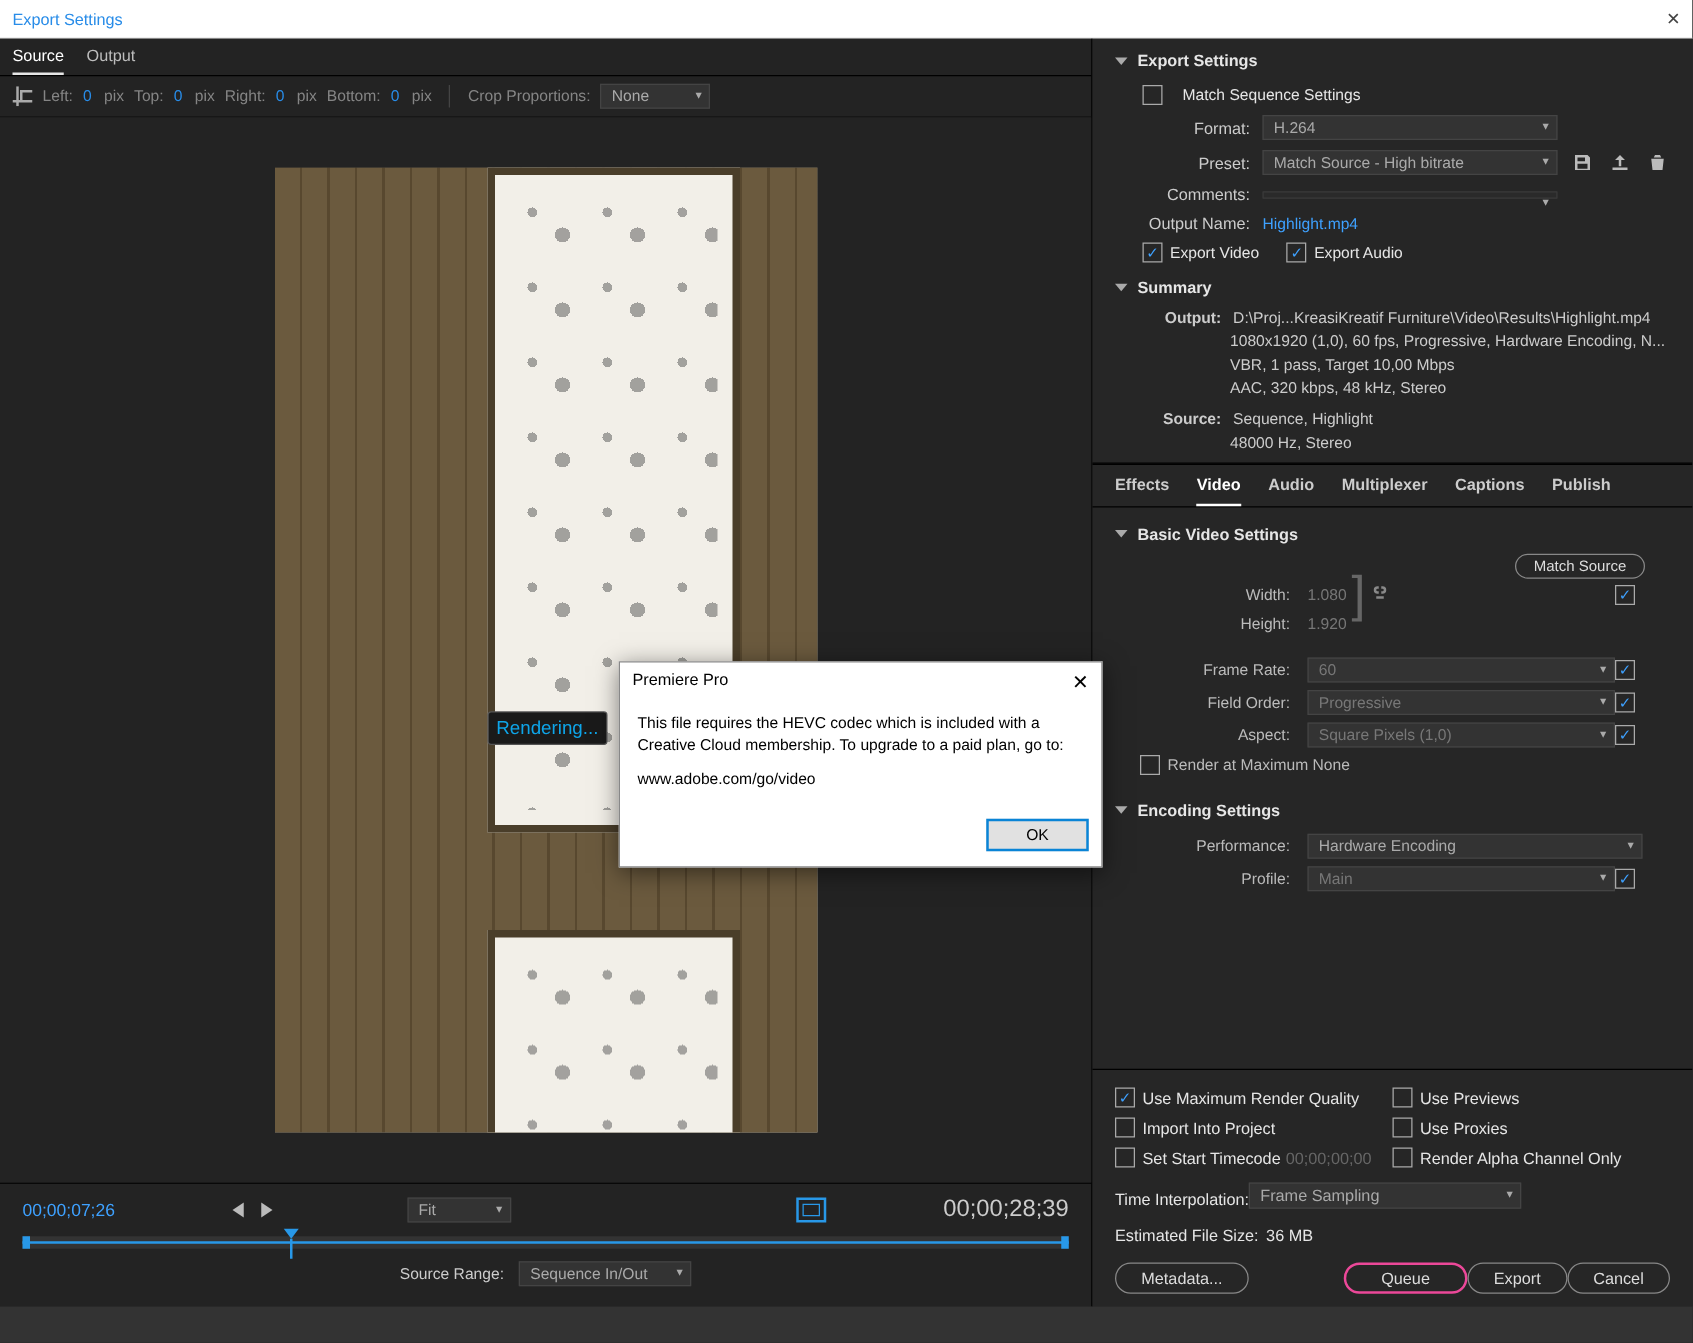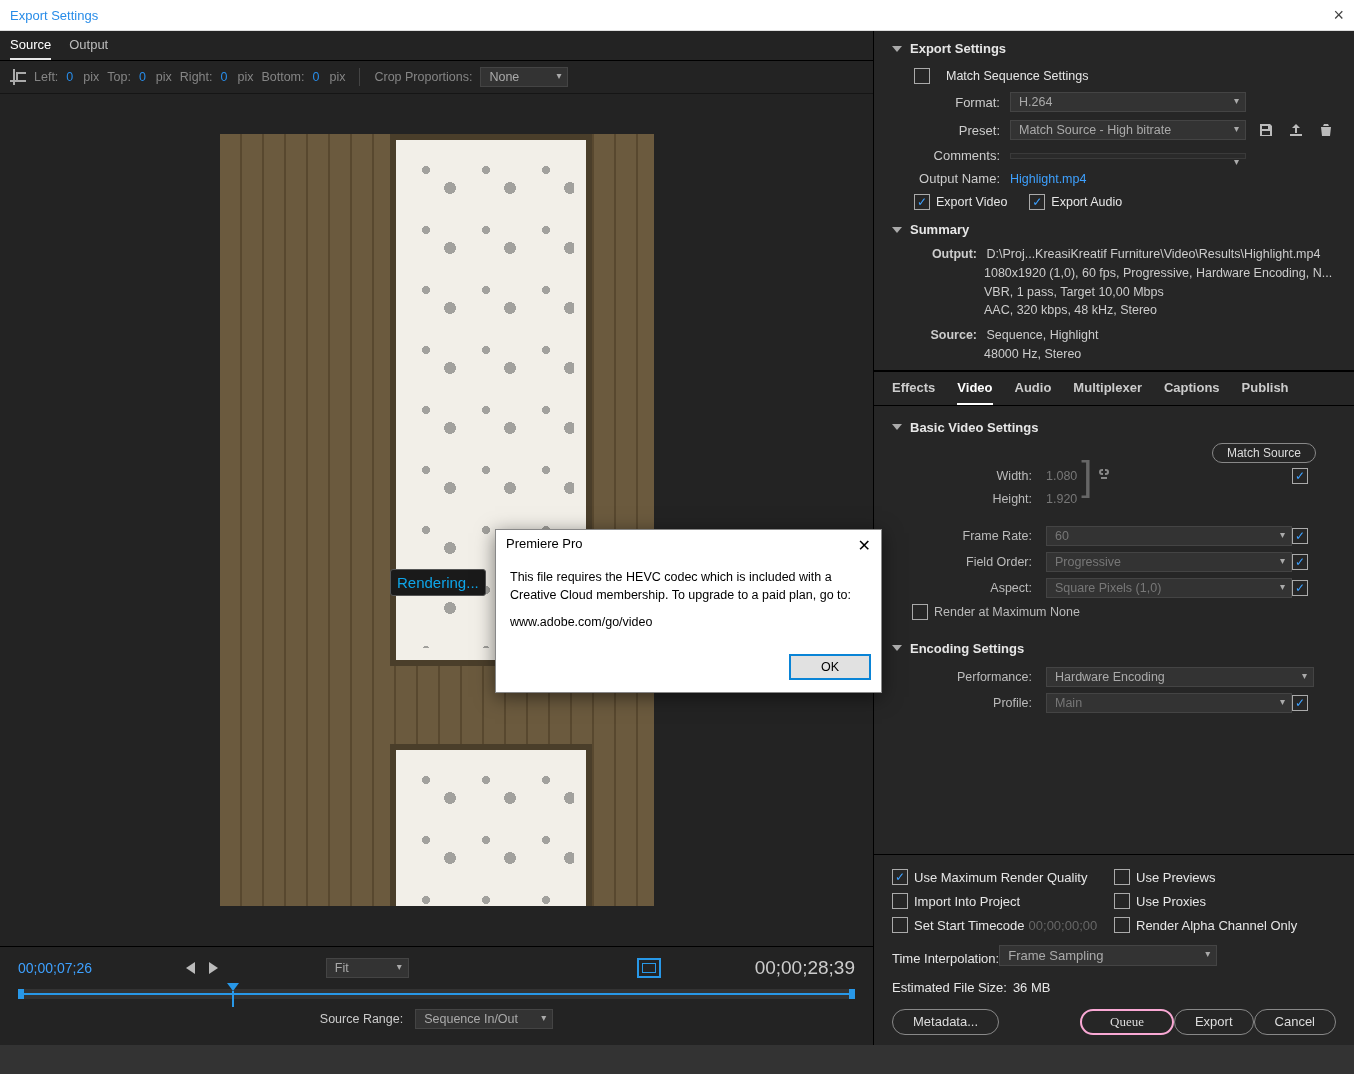--- a/index.html
+++ b/index.html
@@ -338,23 +338,22 @@
   .btn {
     border:1px solid #888;
     border-radius:14px;
     padding:4px 20px;
     color:#ddd;
     font-size:13px;
     cursor:pointer;
     background:transparent;
   }
   .btn.primary{
-    border:2px solid #f9a8d4;
+    border:2px solid #ec4899;
     padding:3px 28px;
-    font-family:Liberation Serif, serif;
   }
   .linkchain svg{ width:16px;height:16px;fill:#888;}
   .brace{
     font-size:40px; color:#666; line-height:0.5; margin:0 4px;
   }
 </style>
 </head>
 <body>
 
 <div class="titlebar">

